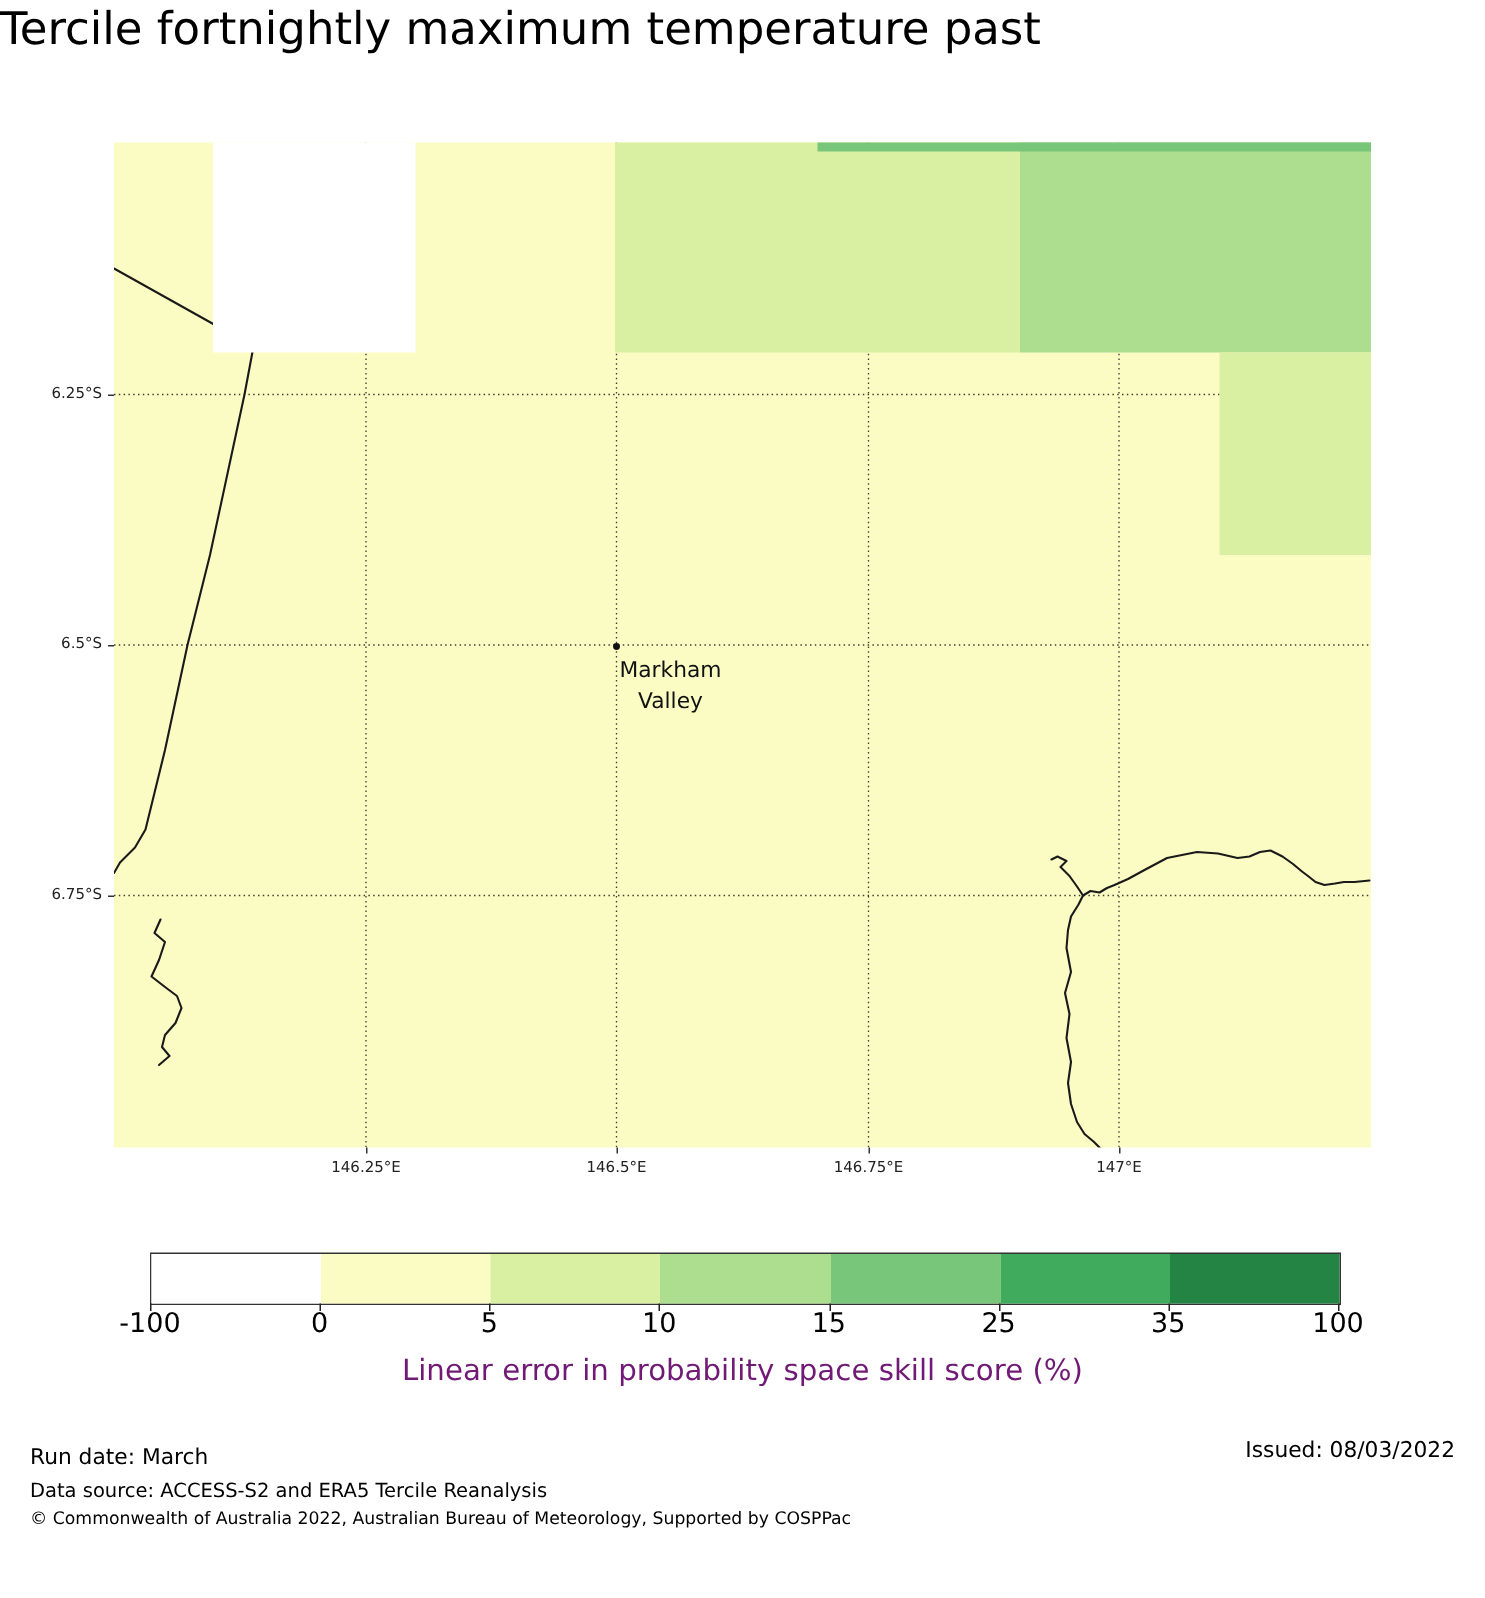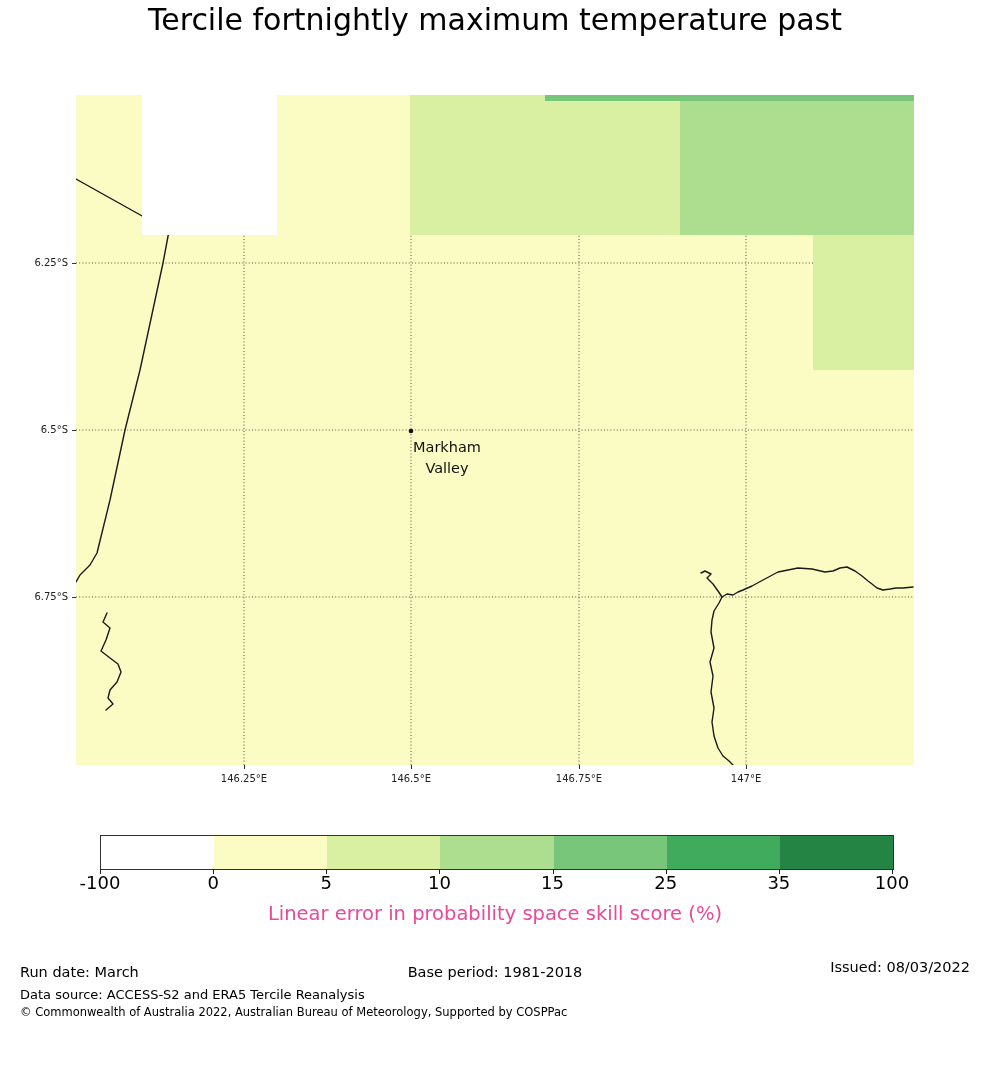--- a/index.html
+++ b/index.html
@@ -1,21 +1,21 @@
 <!DOCTYPE html>
 <html><head>
 <meta charset="utf-8">
 <style>
   html,body{margin:0;padding:0;background:#ffffff;}
   .figure{
     position:relative;width:990px;height:1065px;background:#ffffff;overflow:hidden;
     font-family:"DejaVu Sans","Liberation Sans",sans-serif;color:#000;
   }
   .title{
-    position:absolute;top:1px;left:0;width:100%;text-align:center;
+    position:absolute;top:1px;left:0;width:100%;text-align:left;
     font-size:30px;line-height:37px;color:#000;
   }
   .map{
     position:absolute;left:76px;top:95px;width:838px;height:670px;
   }
   .map .region{position:absolute;}
   .map svg{position:absolute;left:0;top:0;}
   .marker-label{
     position:absolute;text-align:center;transform:translateX(-50%);
     font-size:14.5px;line-height:21px;color:#111;white-space:nowrap;margin-left:36px;
@@ -34,21 +34,21 @@
     border:1.2px solid #333;box-sizing:content-box;display:flex;
   }
   .colorbar .seg{flex:1 1 0;height:100%;}
   .cbar-tick{position:absolute;top:869px;width:1px;height:5px;background:#222;}
   .cbar-label{
     position:absolute;top:872px;transform:translateX(-50%);
     font-size:18px;line-height:22px;color:#000;
   }
   .cbar-caption{
     position:absolute;top:902px;left:0;width:100%;text-align:center;
-    font-size:19.5px;color:#ec4899;
+    font-size:19.5px;color:#701a75;
   }
   .footer-run{position:absolute;left:20px;top:964px;font-size:14.5px;}
   .footer-base{position:absolute;left:0;top:964px;width:100%;text-align:center;font-size:14.5px;}
   .footer-issued{position:absolute;right:20px;top:959px;font-size:14.5px;}
   .footer-source{position:absolute;left:20px;top:987px;font-size:13px;}
   .footer-copy{position:absolute;left:20px;top:1005px;font-size:11.5px;}
 </style>
 </head>
 <body>
 
@@ -124,18 +124,17 @@
       <div class="cbar-tick" style="left: 665.714px;"></div>
       <div class="cbar-label" style="left: 665.714px;">25</div>
       <div class="cbar-tick" style="left: 778.857px;"></div>
       <div class="cbar-label" style="left: 778.857px;">35</div>
       <div class="cbar-tick" style="left: 892px;"></div>
       <div class="cbar-label" style="left: 892px;">100</div>
     </div>
   <div class="cbar-caption">Linear error in probability space skill score (%)</div>
 
   <div class="footer-run">Run date: March</div>
-  <div class="footer-base">Base period: 1981-2018</div>
   <div class="footer-issued">Issued: 08/03/2022</div>
   <div class="footer-source">Data source: ACCESS-S2 and ERA5 Tercile Reanalysis</div>
   <div class="footer-copy">© Commonwealth of Australia 2022, Australian Bureau of Meteorology, Supported by COSPPac</div>
 
 </div>
 
 </body></html>

